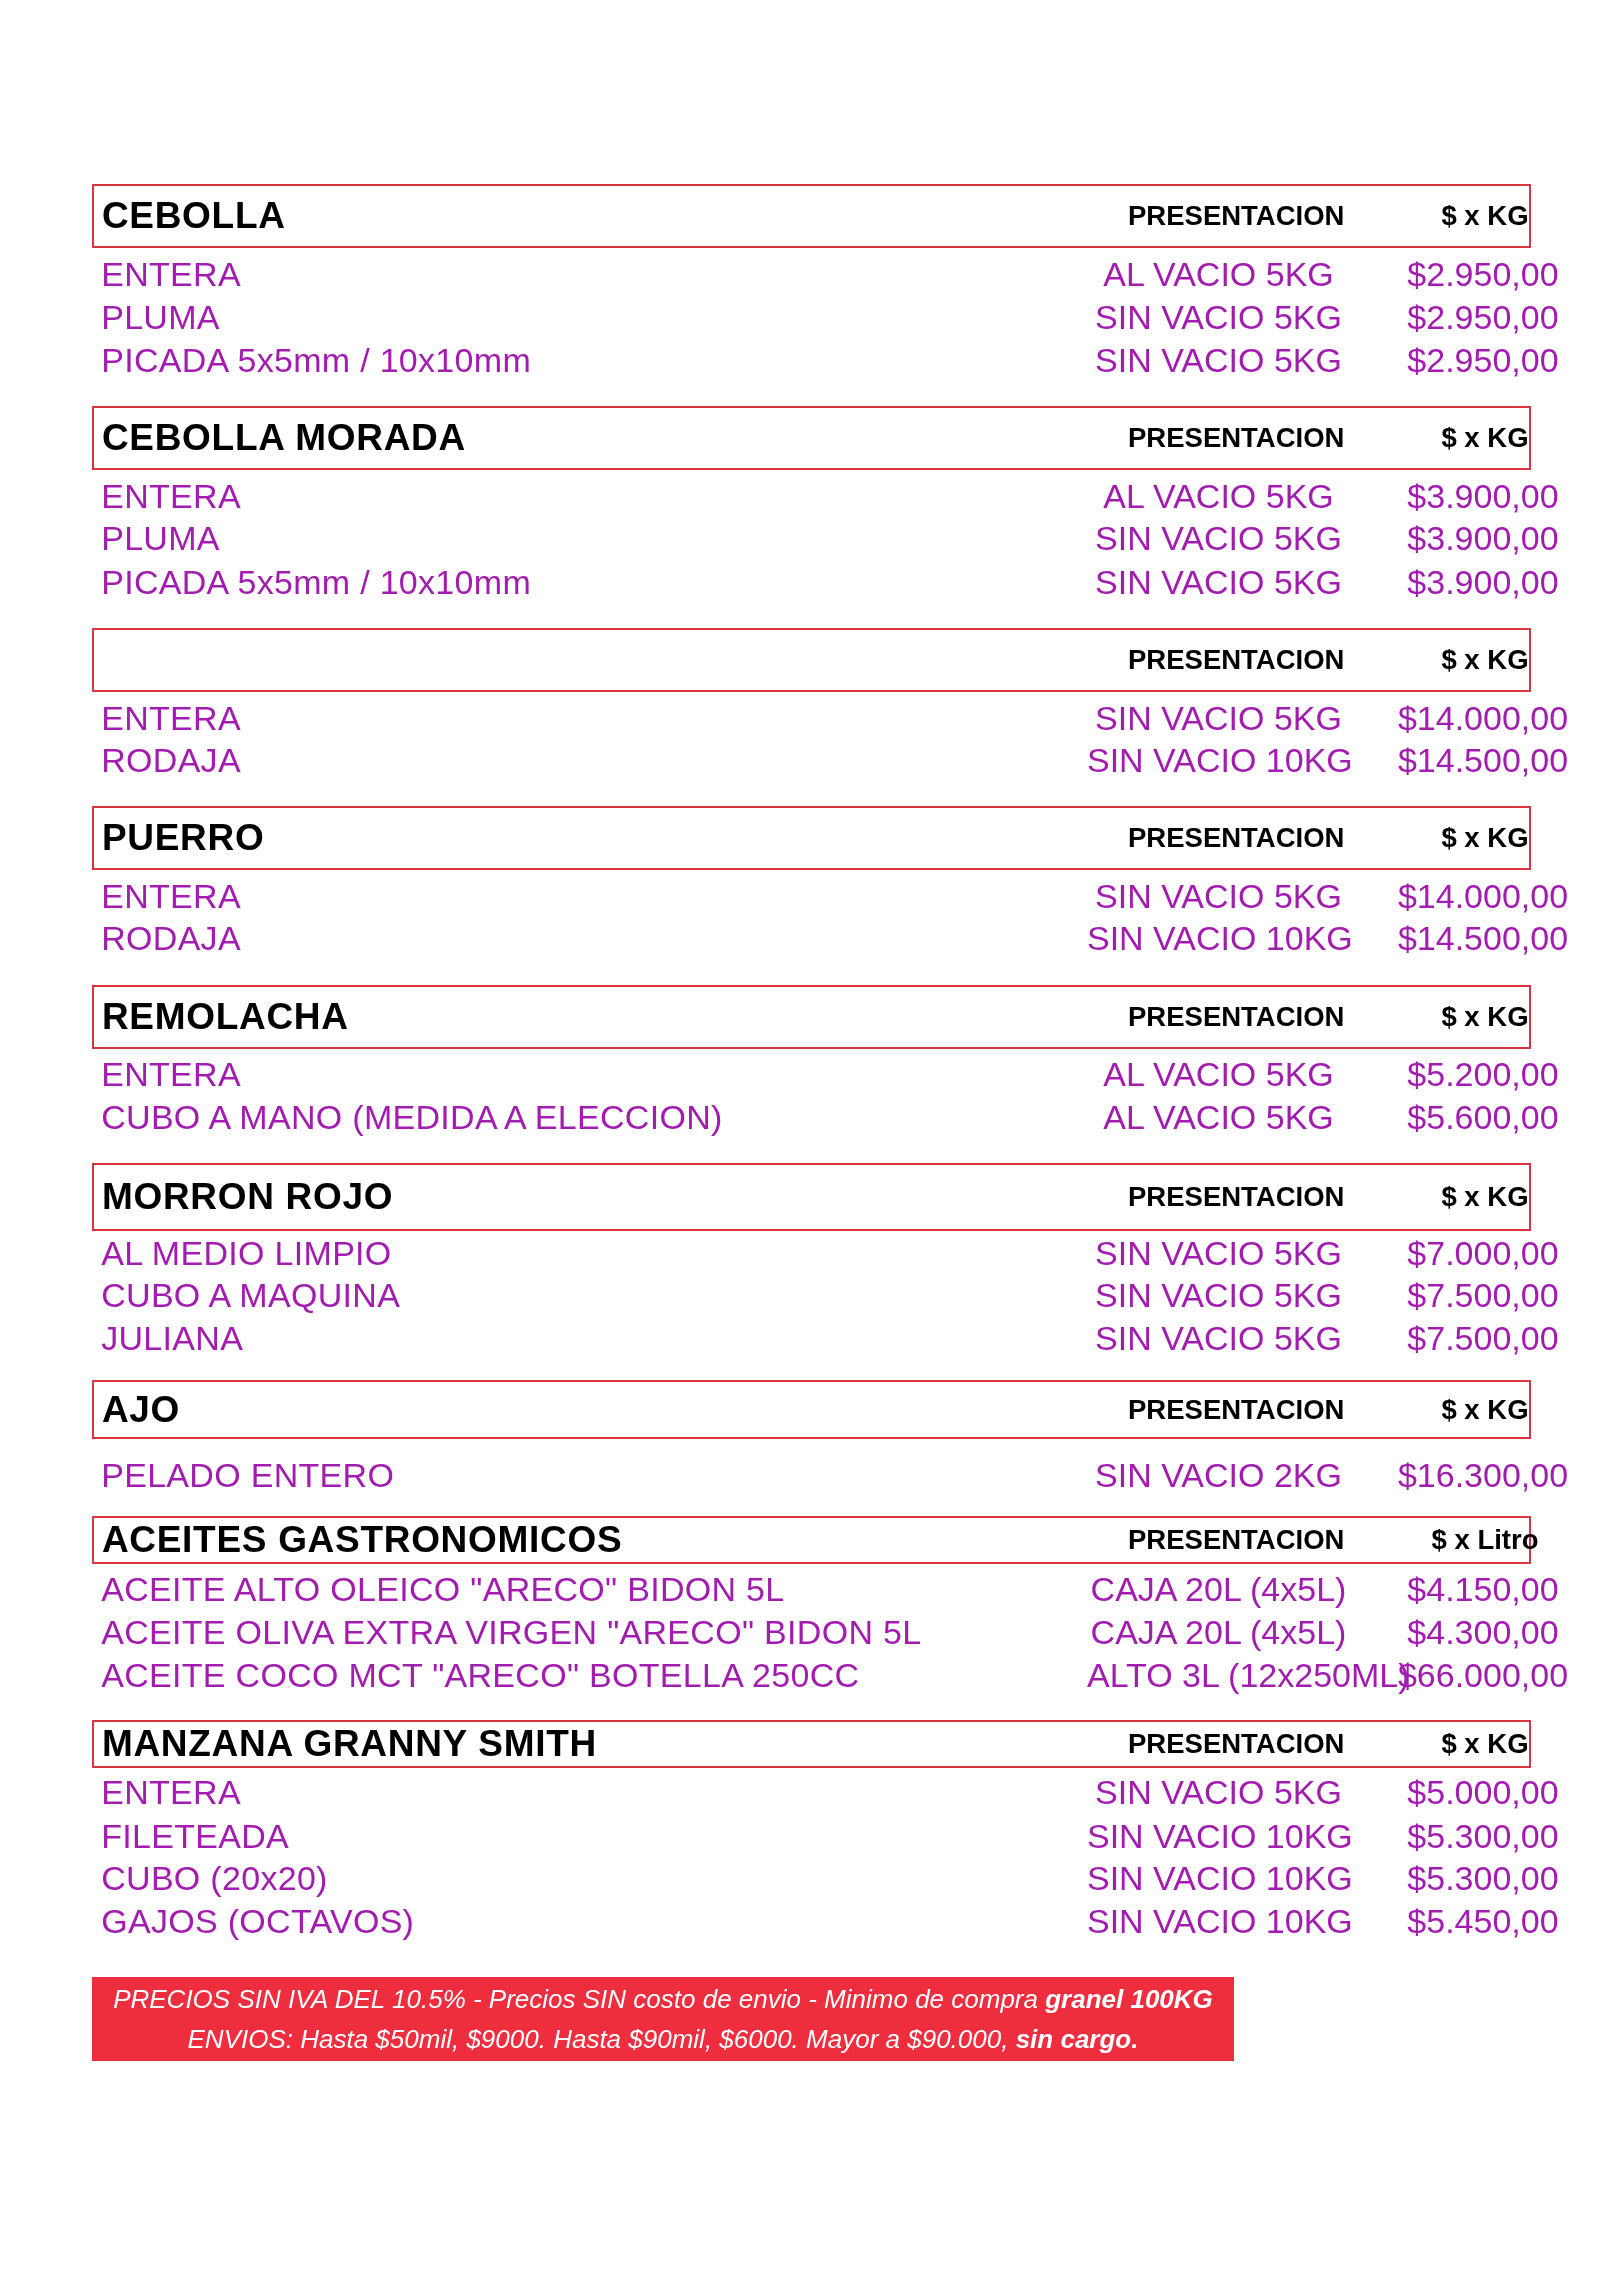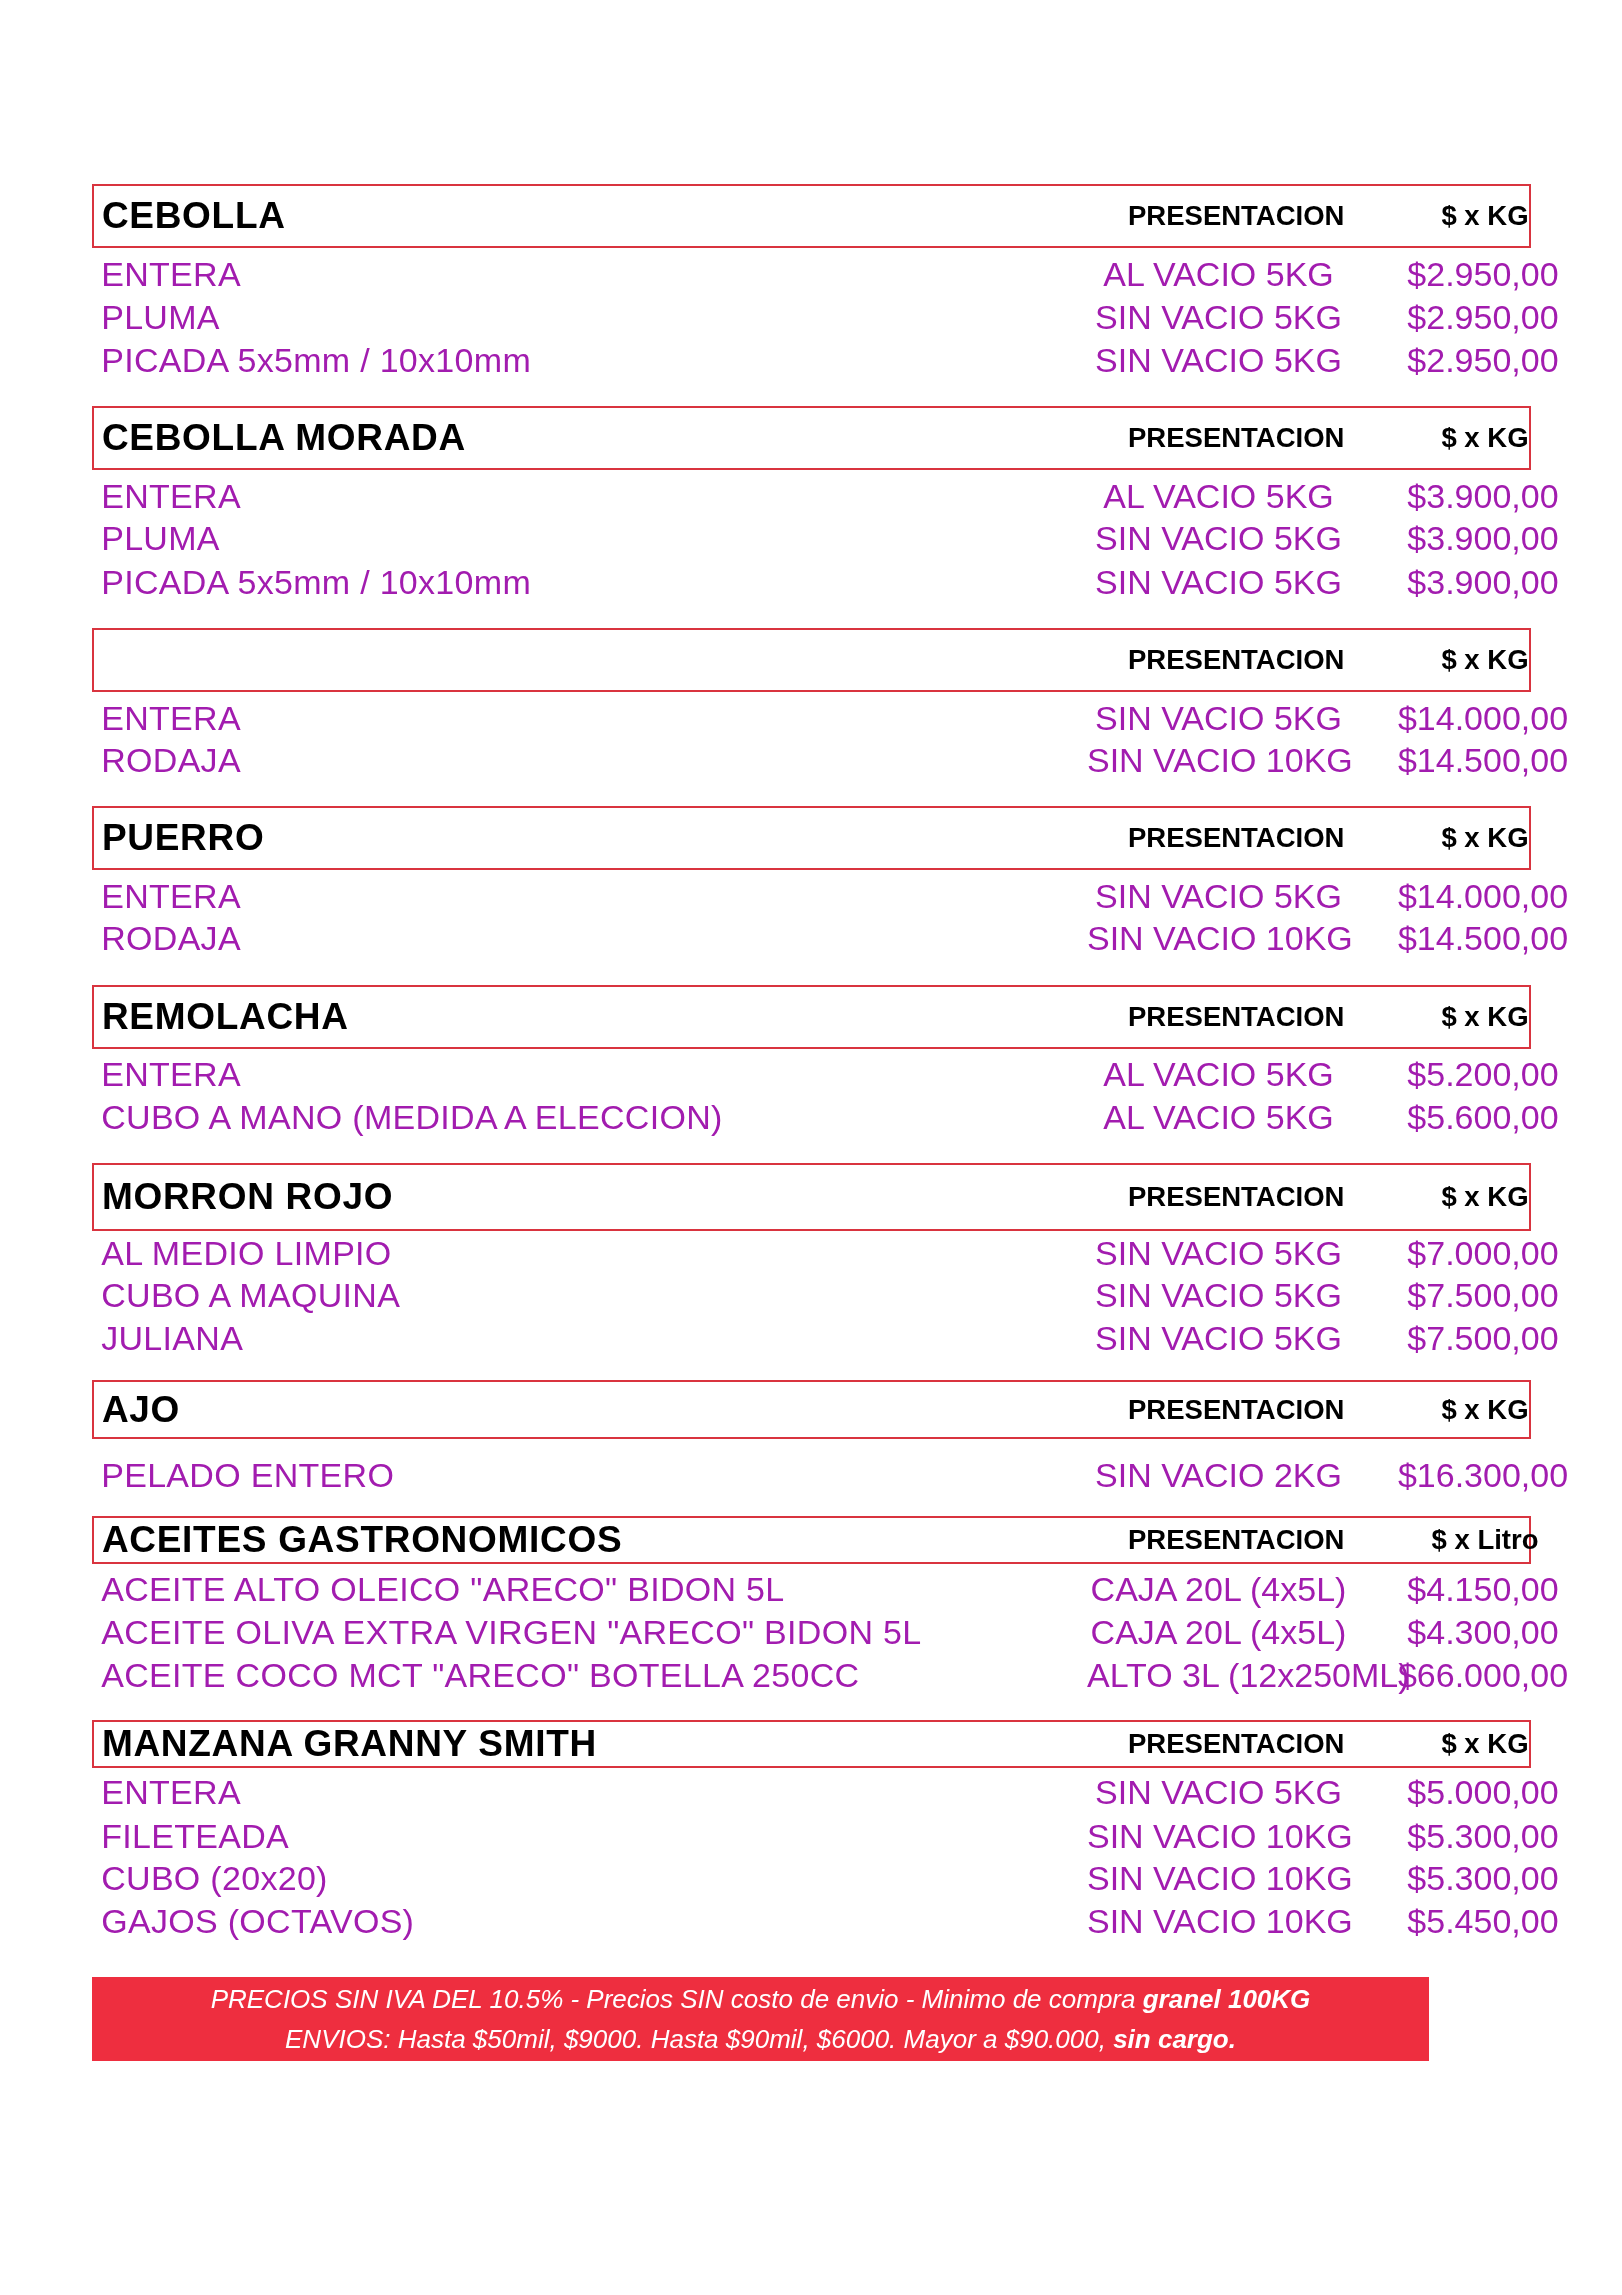--- a/index.html
+++ b/index.html
@@ -5,21 +5,21 @@
   html,body{margin:0;padding:0;background:#ffffff;}
   body{width:1622px;height:2295px;position:relative;overflow:hidden;font-family:"Liberation Sans",sans-serif;color:#111;}
   .hdr{position:absolute;left:92px;width:1439px;border:2px solid #d9343f;box-sizing:border-box;}
   .hdr .title{position:absolute;left:7.9px;top:50%;transform:translateY(-50%);font-weight:bold;font-size:37px;letter-spacing:0.7px;color:#000;white-space:nowrap;}
   .hdr .col-pres{position:absolute;left:1034px;width:184px;text-align:center;top:50%;transform:translateY(-50%);font-weight:bold;font-size:27.5px;color:#000;white-space:nowrap;}
   .hdr .col-price{position:absolute;left:1299px;width:184px;text-align:center;top:50%;transform:translateY(-50%);font-weight:bold;font-size:27.5px;color:#000;white-space:nowrap;}
   .row{position:absolute;left:92px;width:1439px;height:39px;font-size:34px;color:#a21caf;}
   .row .name{position:absolute;left:9.2px;top:0;line-height:39px;white-space:nowrap;letter-spacing:0.3px;}
   .row .pres{position:absolute;left:995px;width:263px;text-align:center;top:0;line-height:39px;white-space:nowrap;}
   .row .price{position:absolute;left:1299px;width:184px;text-align:center;top:0;line-height:39px;white-space:nowrap;}
-  .footer{position:absolute;left:92px;top:1977px;width:1337px;height:84px;background:#ee2e3f;color:#fff;font-style:italic;font-size:26px;text-align:center;}
+  .footer{position:absolute;left:92px;top:1977px;width:1142px;height:84px;background:#ee2e3f;color:#fff;font-style:italic;font-size:26px;text-align:center;}
   .footer .line{position:absolute;left:0;right:0;line-height:39px;white-space:nowrap;}
   .footer .line1{top:2.6px;}
   .footer .line2{top:43px;}
   .footer b{font-weight:bold;}
 </style>
 </head>
 <body>
 
 <div class="hdr" style="top:184px;height:64px;">
   <span class="title">CEBOLLA</span>

